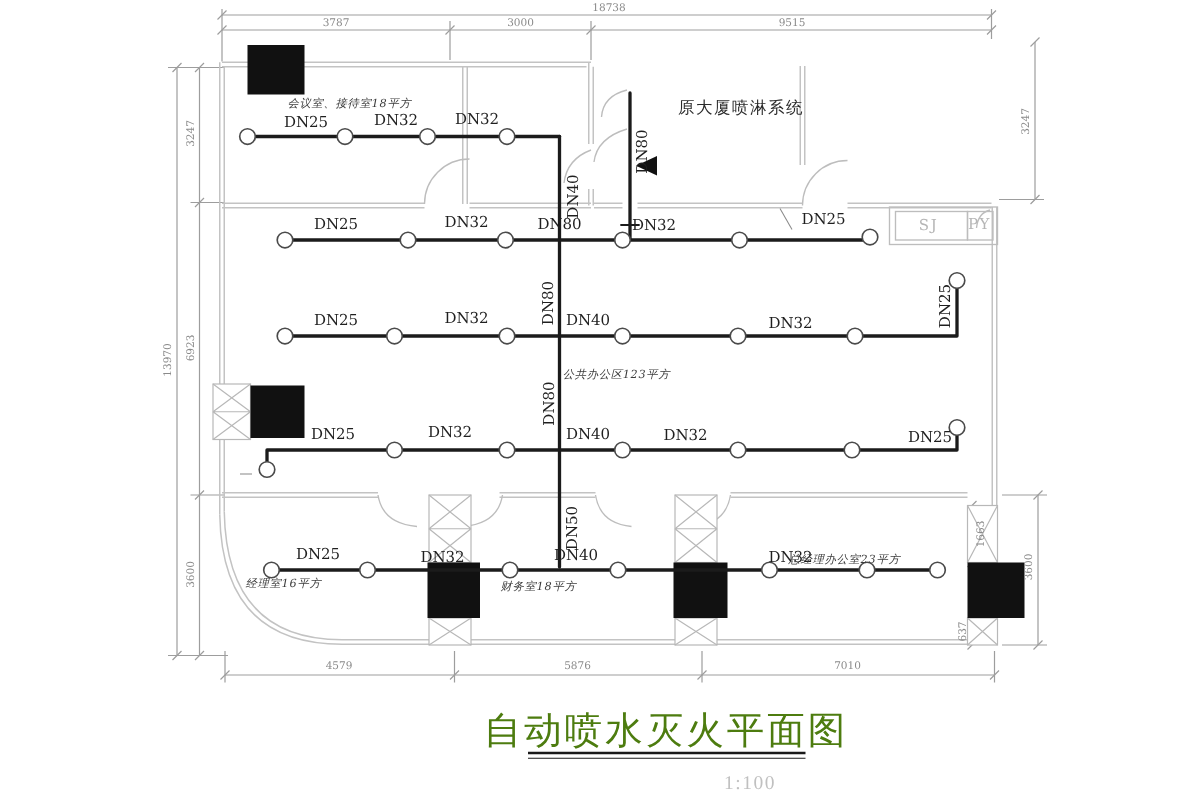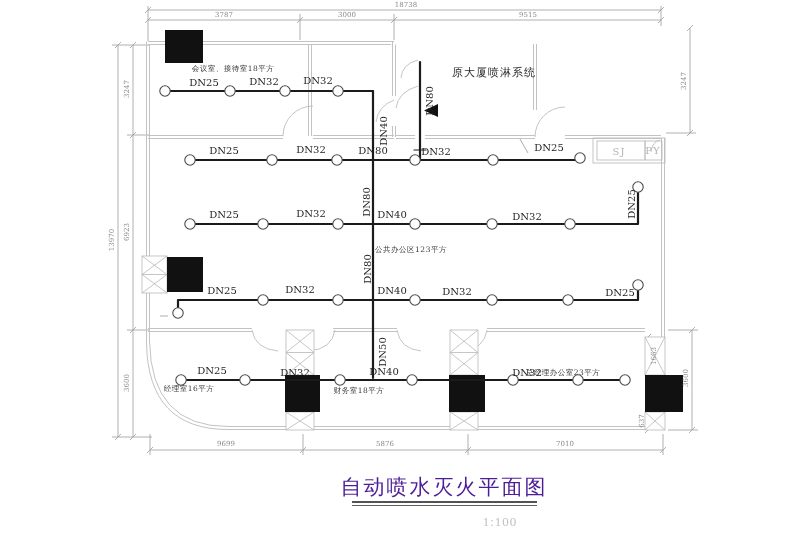--- a/index.html
+++ b/index.html
@@ -3,24 +3,24 @@
 <meta charset="utf-8">
 <style>
   html,body{margin:0;padding:0;background:#fff;}
   .canvas{position:relative;width:800px;height:533px;background:#ffffff;overflow:hidden;
           font-family:"DejaVu Serif","Liberation Serif",serif;}
   svg{position:absolute;left:0;top:0;}
   .t{position:absolute;transform:translate(-50%,-50%);white-space:nowrap;color:#1f1f1f;}
   .v{transform:translate(-50%,-50%) rotate(-90deg);}
   .dn{font-size:10px;letter-spacing:0px;background:transparent;}
   .dim{font-size:7px;color:#8a8a8a;}
-  .room{font-size:7.5px;color:#3c3c3c;letter-spacing:0.5px;}
+  .room{font-size:7.5px;color:#3c3c3c;letter-spacing:0.5px;font-style:italic;}
   .note{font-size:11px;color:#2a2a2a;letter-spacing:1px;}
   .shaft{font-size:10px;color:#b5b5b5;letter-spacing:1px;}
-  .title{font-size:21px;color:#4c1d95;letter-spacing:2px;}
+  .title{font-size:25px;color:#4d7c0f;letter-spacing:2px;}
   .scale{font-size:13px;color:#c0c0c0;letter-spacing:1px;font-family:Liberation Serif, serif;}
 </style>
 </head>
 <body>
 
 <div class="canvas">
 
 <svg width="800" height="533" viewBox="0 0 800 533">
 
   <g stroke="#9d9d9d" stroke-width="0.8" fill="none">
@@ -233,20 +233,20 @@
   <span class="t dim v" style="left:112px;top:240px">13970</span>
   <span class="t dim v" style="left:127px;top:89px">3247</span>
   <span class="t dim v" style="left:127px;top:232px">6923</span>
   <span class="t dim v" style="left:127px;top:383px">3600</span>
 
   <span class="t dim v" style="left:684px;top:81px">3247</span>
   <span class="t dim v" style="left:686px;top:378px">3600</span>
   <span class="t dim v" style="left:654px;top:356px">1663</span>
   <span class="t dim v" style="left:642px;top:421px">637</span>
 
-  <span class="t dim" style="left:226px;top:444px">9699</span>
+  <span class="t dim" style="left:226px;top:444px">4579</span>
   <span class="t dim" style="left:385px;top:444px">5876</span>
   <span class="t dim" style="left:565px;top:444px">7010</span>
 
   <span class="t title" style="left:444px;top:487px">自动喷水灭火平面图</span>
   <span class="t scale" style="left:500px;top:522px">1:100</span>
 
 </div>
 
 </body></html>

